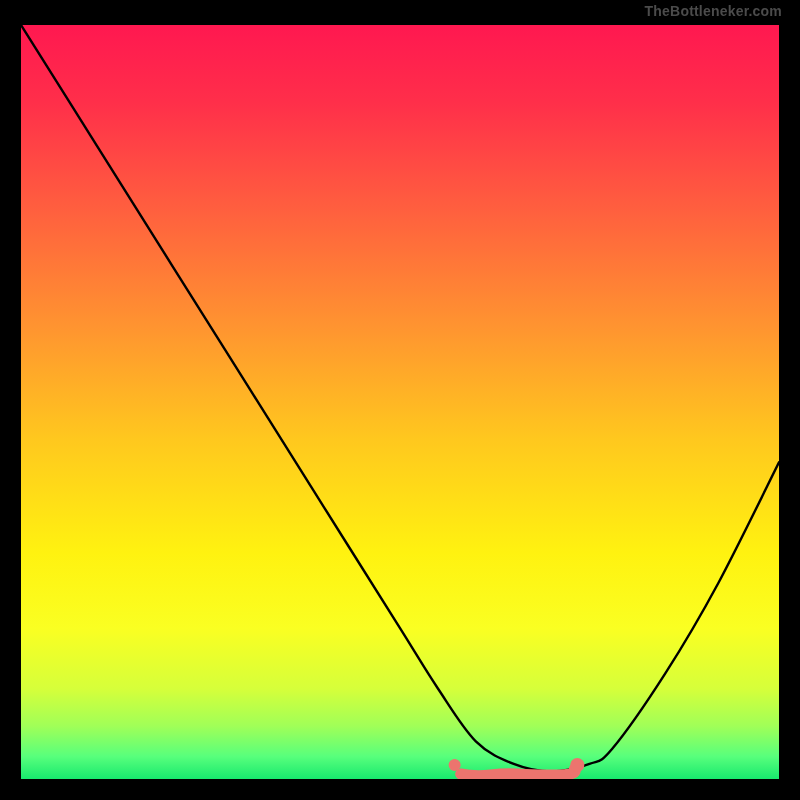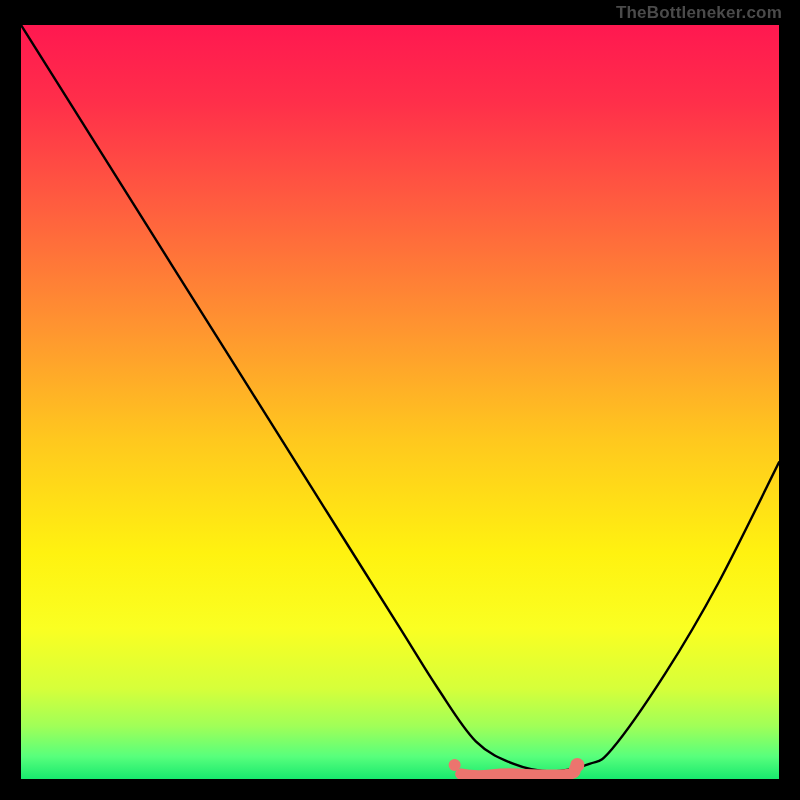--- a/index.html
+++ b/index.html
@@ -33,21 +33,21 @@
     position: absolute;
     left: 0; top: 0;
     width: 100%;
     height: 100%;
   }
   .attribution {
     position: absolute;
     top: 3px;
     right: 18px;
     color: #4b4b4b;
-    font-size: 17px;
+    font-size: 14px;
     font-weight: 600;
     letter-spacing: 0.2px;
   }
 </style>
 </head>
 <body>
 
 <div class="stage">
 
   <div class="attribution">TheBottleneker.com</div>

